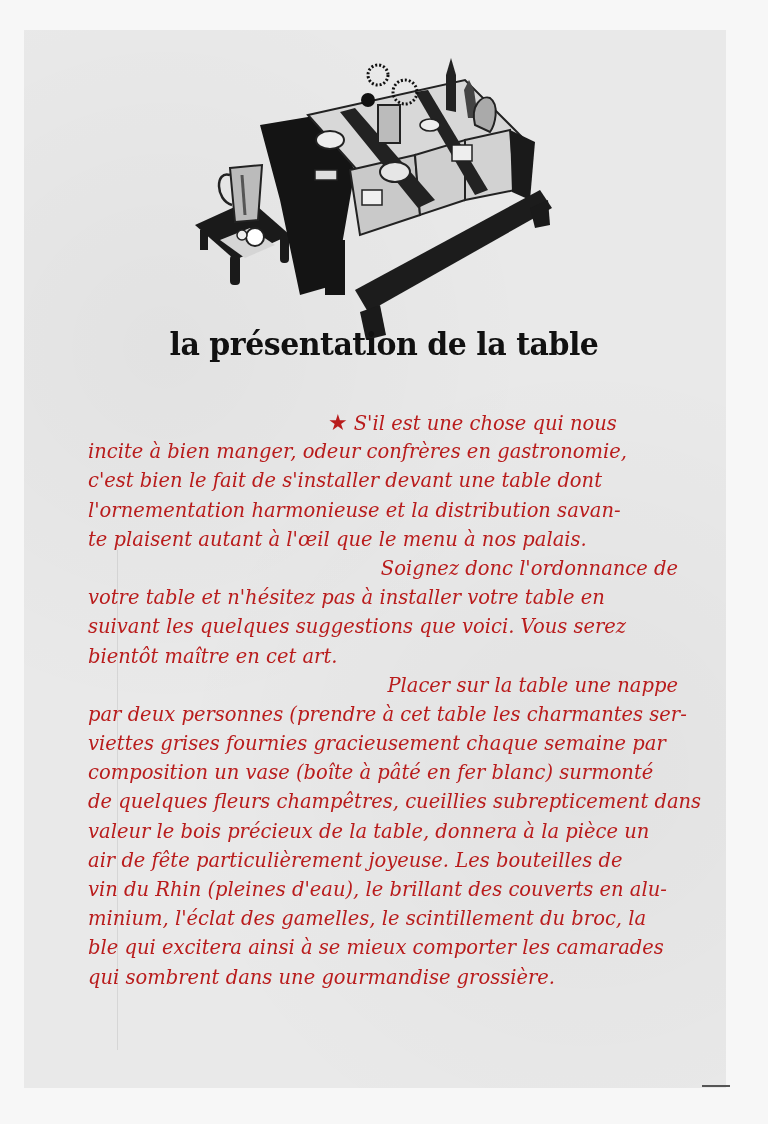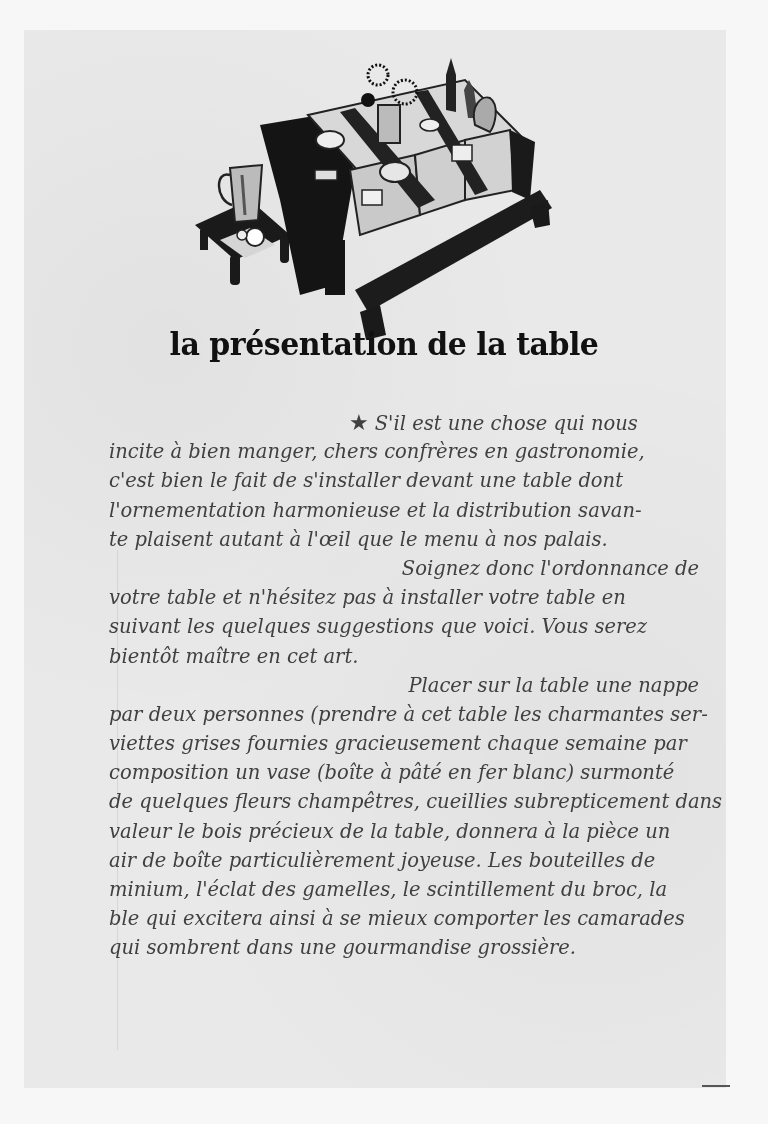--- a/index.html
+++ b/index.html
@@ -28,26 +28,26 @@
       position: absolute; left: 0; top: 326px; width: 768px;
       text-align: center;
       font-family: "DejaVu Serif", serif;
       font-weight: bold;
       font-size: 30px;
       letter-spacing: -0.5px;
       color: #111;
       transform: scaleY(1.05);
     }
     .body-text {
-      position: absolute; left: 109px; top: 408px; width: 590px;
+      position: absolute; left: 88px; top: 408px; width: 590px;
       font-family: "DejaVu Serif", serif;
       font-style: italic;
       font-size: 19.5px;
       line-height: 29.2px;
-      color: #404040;
+      color: #b91c1c;
     }
     .line { display: block; white-space: nowrap; height: 29.2px; }
     .indent-star { padding-left: 240px; }
     .indent { padding-left: 260px; text-align: right; }
     .star { font-style: normal; font-size: 22px; margin-right: 6px; }
     .tick {
       position: absolute; left: 702px; top: 1085px; width: 28px; height: 2px; background: #555;
     }
   </style>
 </head>
@@ -115,38 +115,39 @@
     <polygon points="170,262 190,255 196,285 176,290" fill="#1a1a1a"></polygon>
     <polygon points="340,158 358,150 360,175 345,178" fill="#1a1a1a"></polygon>
   </g>
 </svg>
 
 <div class="title">la présentation de la table</div>
 
 <div class="body-text">
   <div>
     <span class="line indent-star"><span class="star">★</span><span>S'il est une chose qui nous</span></span>
-    <span class="line">incite à bien manger, chers confrères en gastronomie,</span>
+    <span class="line">incite à bien manger, odeur confrères en gastronomie,</span>
     <span class="line">c'est bien le fait de s'installer devant une table dont</span>
     <span class="line">l'ornementation harmonieuse et la distribution savan-</span>
     <span class="line">te plaisent autant à l'œil que le menu à nos palais.</span>
   </div>
   <div>
     <span class="line indent">Soignez donc l'ordonnance de</span>
     <span class="line">votre table et n'hésitez pas à installer votre table en</span>
     <span class="line">suivant les quelques suggestions que voici. Vous serez</span>
     <span class="line">bientôt maître en cet art.</span>
   </div>
   <div>
     <span class="line indent">Placer sur la table une nappe</span>
     <span class="line">par deux personnes (prendre à cet table les charmantes ser-</span>
     <span class="line">viettes grises fournies gracieusement chaque semaine par</span>
     <span class="line">composition un vase (boîte à pâté en fer blanc) surmonté</span>
     <span class="line">de quelques fleurs champêtres, cueillies subrepticement dans</span>
     <span class="line">valeur le bois précieux de la table, donnera à la pièce un</span>
-    <span class="line">air de boîte particulièrement joyeuse. Les bouteilles de</span>
+    <span class="line">air de fête particulièrement joyeuse. Les bouteilles de</span>
+    <span class="line">vin du Rhin (pleines d'eau), le brillant des couverts en alu-</span>
     <span class="line">minium, l'éclat des gamelles, le scintillement du broc, la</span>
     <span class="line">ble qui excitera ainsi à se mieux comporter les camarades</span>
     <span class="line">qui sombrent dans une gourmandise grossière.</span>
   </div>
 </div>
 
 <div class="tick"></div>
 
 </body></html>

